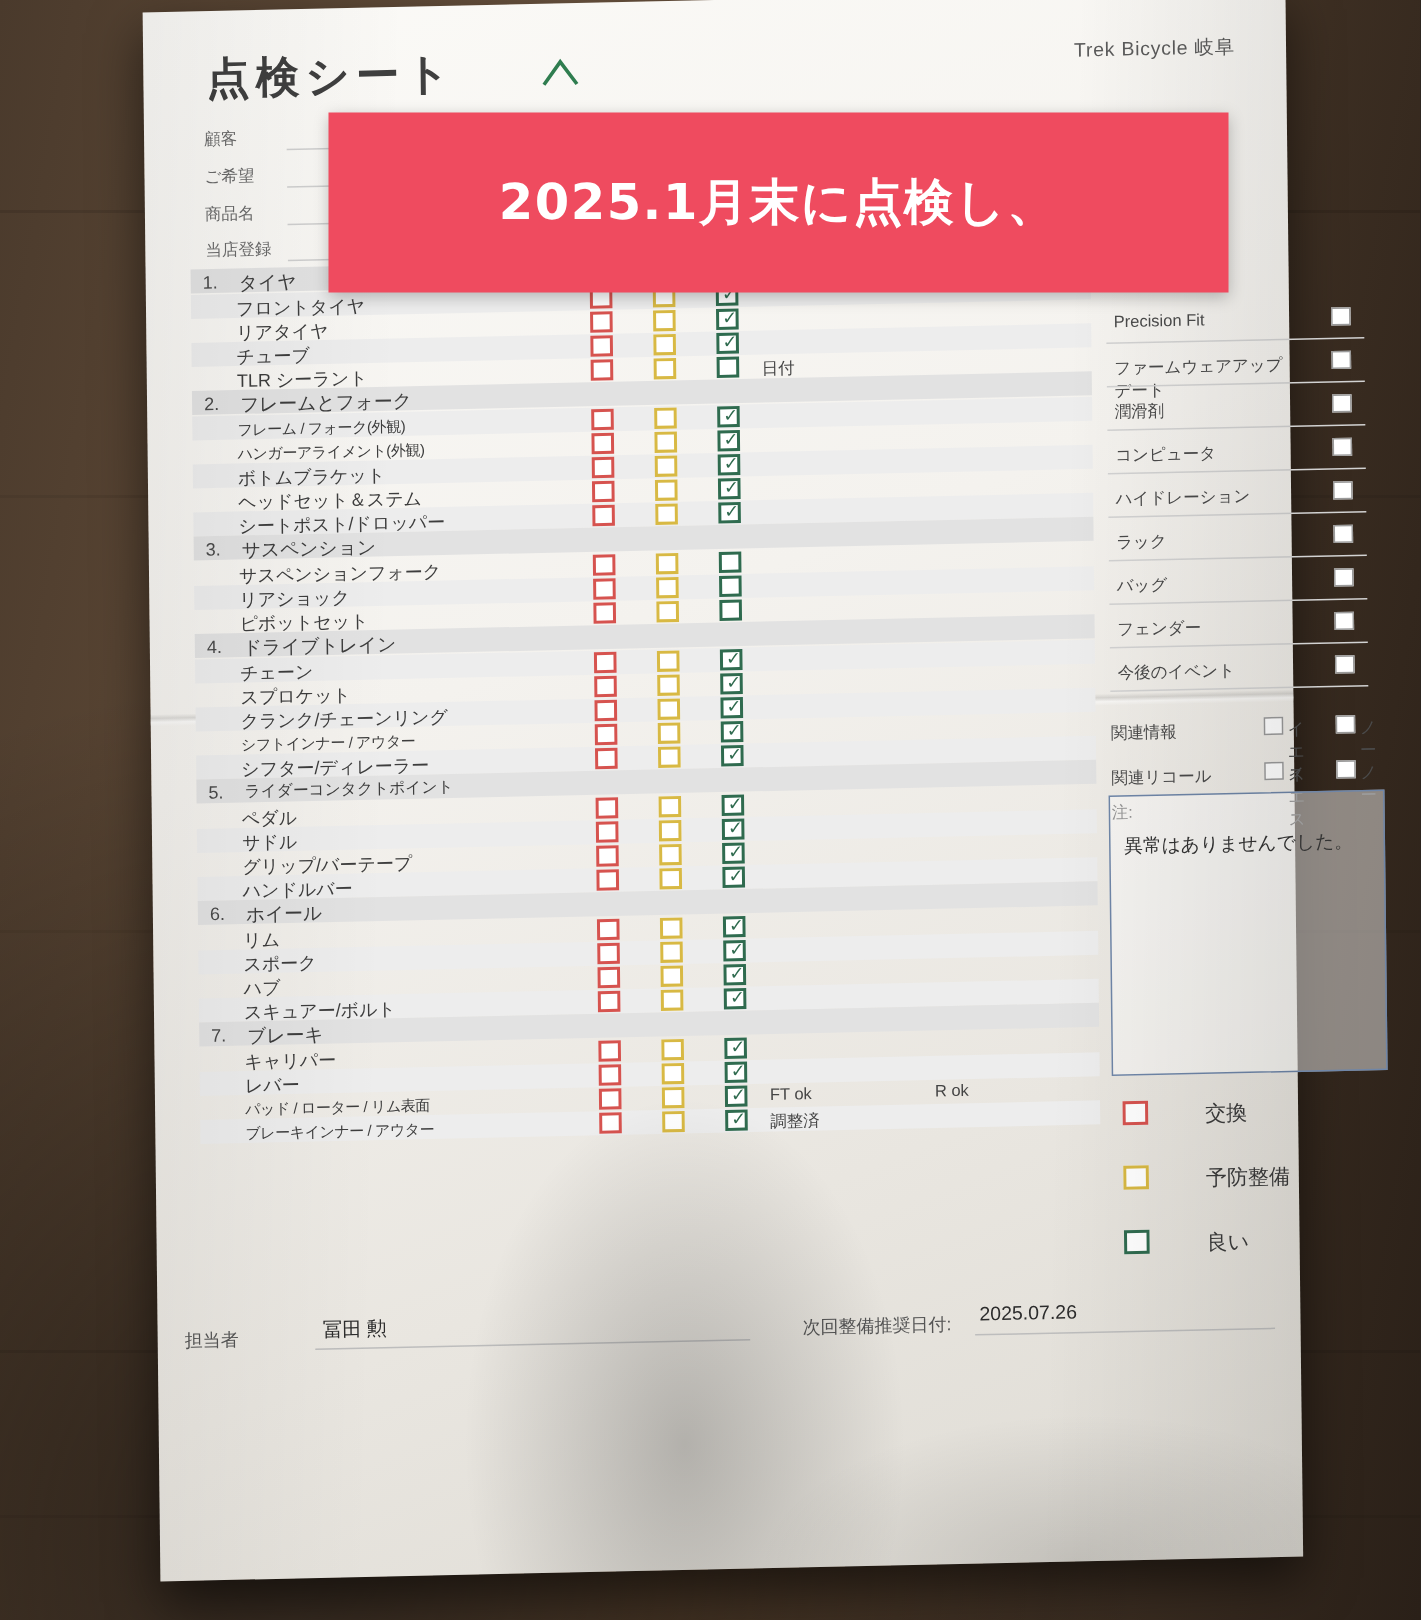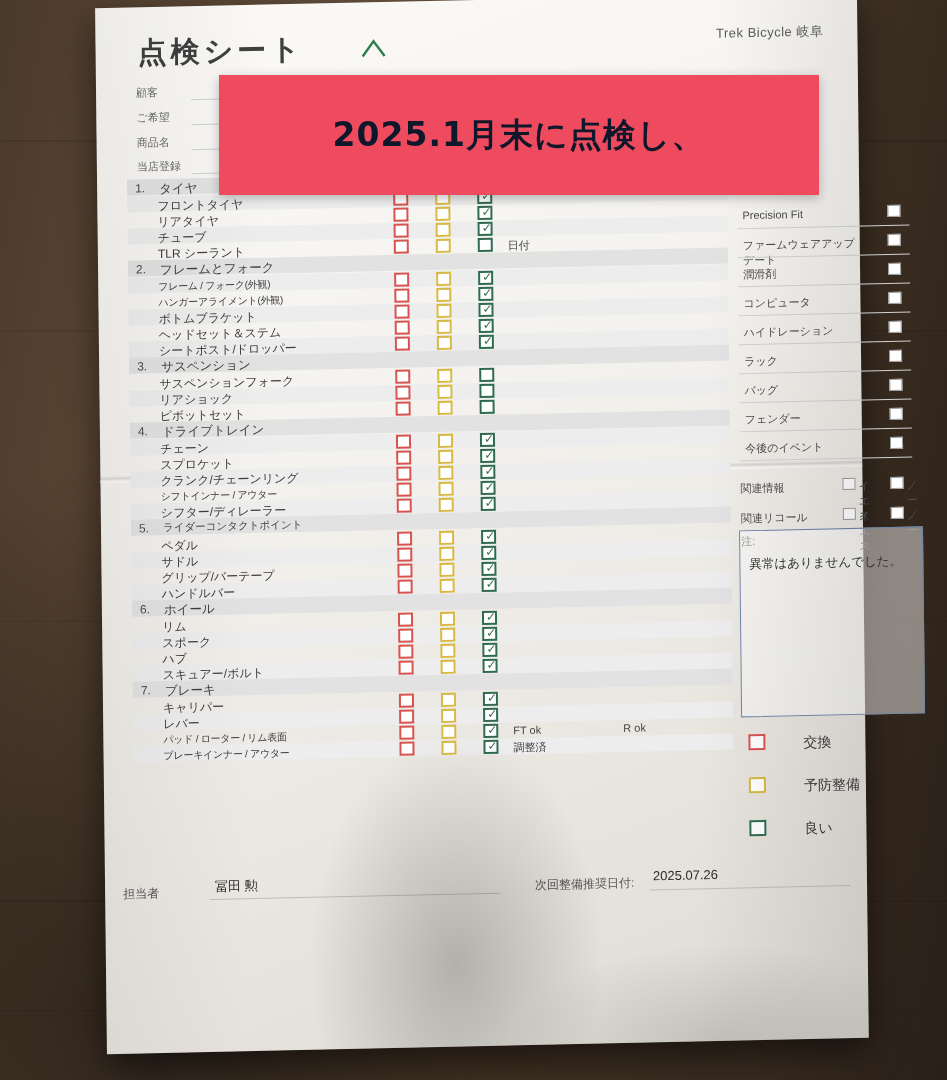--- a/index.html
+++ b/index.html
@@ -84,21 +84,21 @@
   .ftline{position:absolute;height:1px;background:#bdbdbd;}
 
   
   #banner{
     position:absolute;left:219px;top:75px;width:600px;height:120px;
     background:#ef4b5f;
     display:flex;flex-direction:column;align-items:center;justify-content:center;
     box-shadow:0 3px 10px rgba(0,0,0,0.25);
   }
   #banner div{
-    color:#0f172a;font-size:33px;font-weight:700;letter-spacing:1px;line-height:1.28;
+    color:#ffffff;font-size:33px;font-weight:700;letter-spacing:1px;line-height:1.28;
     font-family:"DejaVu Sans","Liberation Sans",sans-serif;
     text-align:center;
   }
 </style>
 </head>
 <body>
 
 <div id="stage">
 
   <div class="grain" style="top:140px;"></div>

